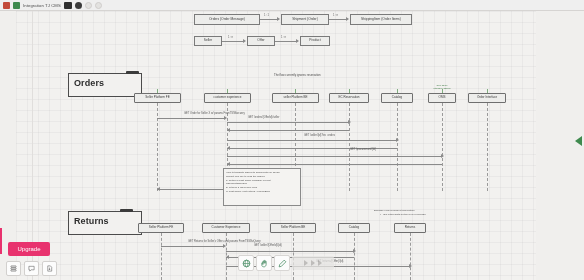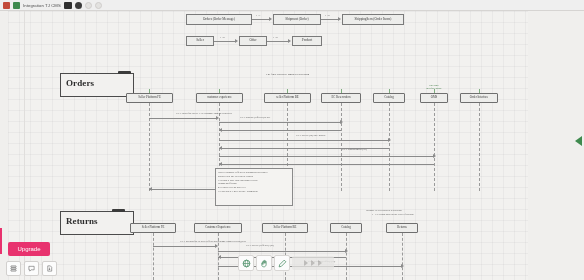--- a/index.html
+++ b/index.html
@@ -22,28 +22,27 @@
   .tb-icon.red{background:#c24a3a;}
   .tb-icon.green{background:#3e8a4e;}
   .tb-title{font-size:4.2px;color:#4a4a4a;white-space:nowrap;letter-spacing:.1px;}
   .tb-av{width:7px;height:7px;border-radius:50%;display:inline-block;flex:none;}
   .tb-av.dark{background:#3b3b3b;}
   .tb-av.ghost{background:#e3e2e0;border:1px solid #cfcdcb;box-sizing:border-box;}
   .tb-share{width:8px;height:7px;background:#2f2f2f;border-radius:1px;flex:none;}
 
   
   .canvas{
-    position:absolute;left:8px;top:11px;width:520px;height:269px;
+    position:absolute;left:16px;top:11px;width:520px;height:269px;
     background:#f2f1ef;
     background-image:
       linear-gradient(to right, rgba(0,0,0,.035) 1px, transparent 1px),
       linear-gradient(to bottom, rgba(0,0,0,.035) 1px, transparent 1px);
     background-size:11px 11px;
     overflow:hidden;
-    font-family:Liberation Serif, serif;
   }
   
   .page-edge{
     position:absolute;left:16px;top:0px;width:552px;height:269px;
     border-left:1px solid #e0dedc;border-right:1px solid #e0dedc;
     pointer-events:none;
   }
 
   
   .box{

